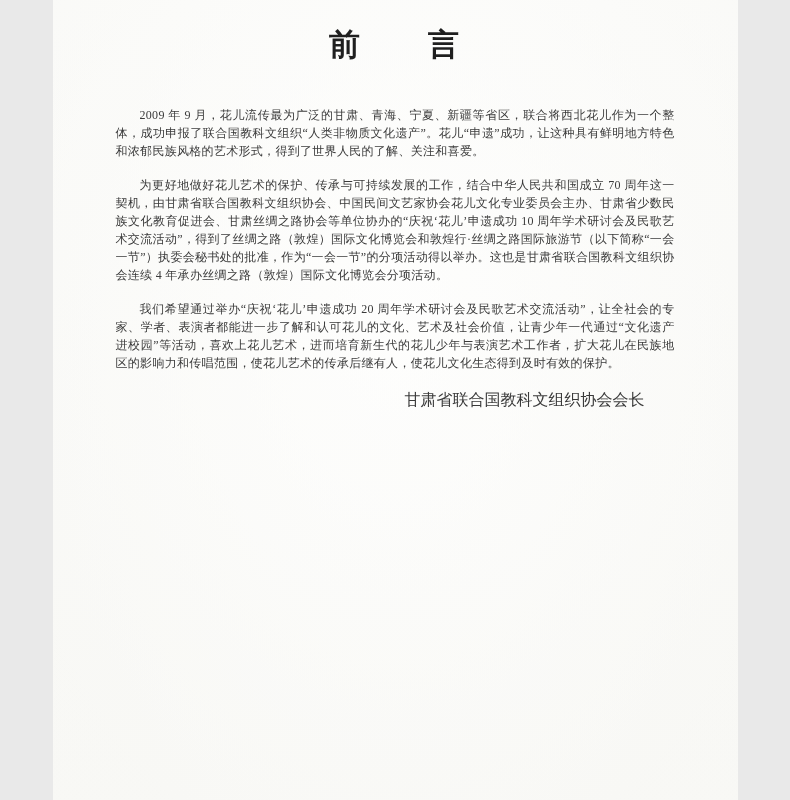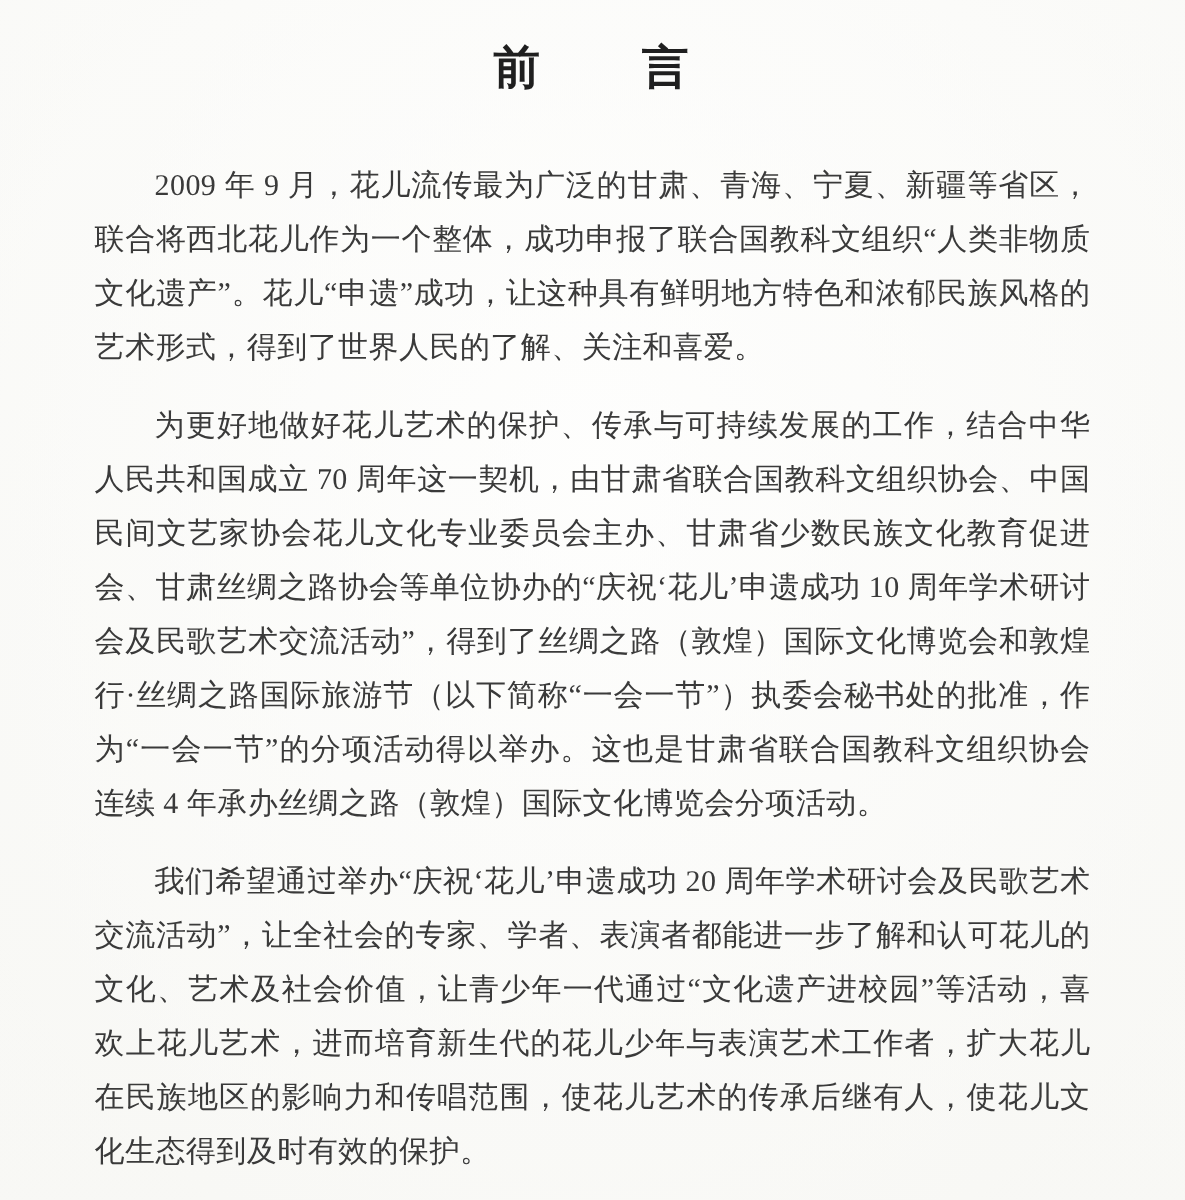--- a/index.html
+++ b/index.html
@@ -2,21 +2,21 @@
 <html><head>
 <meta charset="utf-8">
 <style>
   html, body {
     margin: 0;
     padding: 0;
     background: #e9e9e9;
   }
   .page {
     position: relative;
-    width: 790px;
+    width: 685px;
     height: 800px;
     margin: 0 auto;
     background: #fcfcfa;
     background-image:
       radial-gradient(ellipse at 50% 40%, rgba(255,255,255,0.6) 0%, rgba(244,244,241,0.35) 85%),
       linear-gradient(180deg, #fdfdfb 0%, #fafaf7 100%);
     color: #3a3a3a;
     font-family: "Liberation Serif", "DejaVu Serif", serif;
     overflow: hidden;
     box-sizing: border-box;
@@ -33,22 +33,22 @@
     font-family: "Liberation Serif", "DejaVu Serif", serif;
     white-space: pre;
   }
   .body-text {
     margin-top: 36px;
     padding: 0 63px;
   }
   .body-text p {
     margin: 16px 0 4px 0;
     text-indent: 2em;
-    font-size: 20px;
-    line-height: 36px;
+    font-size: 12px;
+    line-height: 18px;
     text-align: justify;
     text-justify: inter-ideograph;
     letter-spacing: 0.3px;
     color: #3a3a3a;
   }
   .signature {
     margin-top: 14px;
     padding-right: 93px;
     text-align: right;
   }

